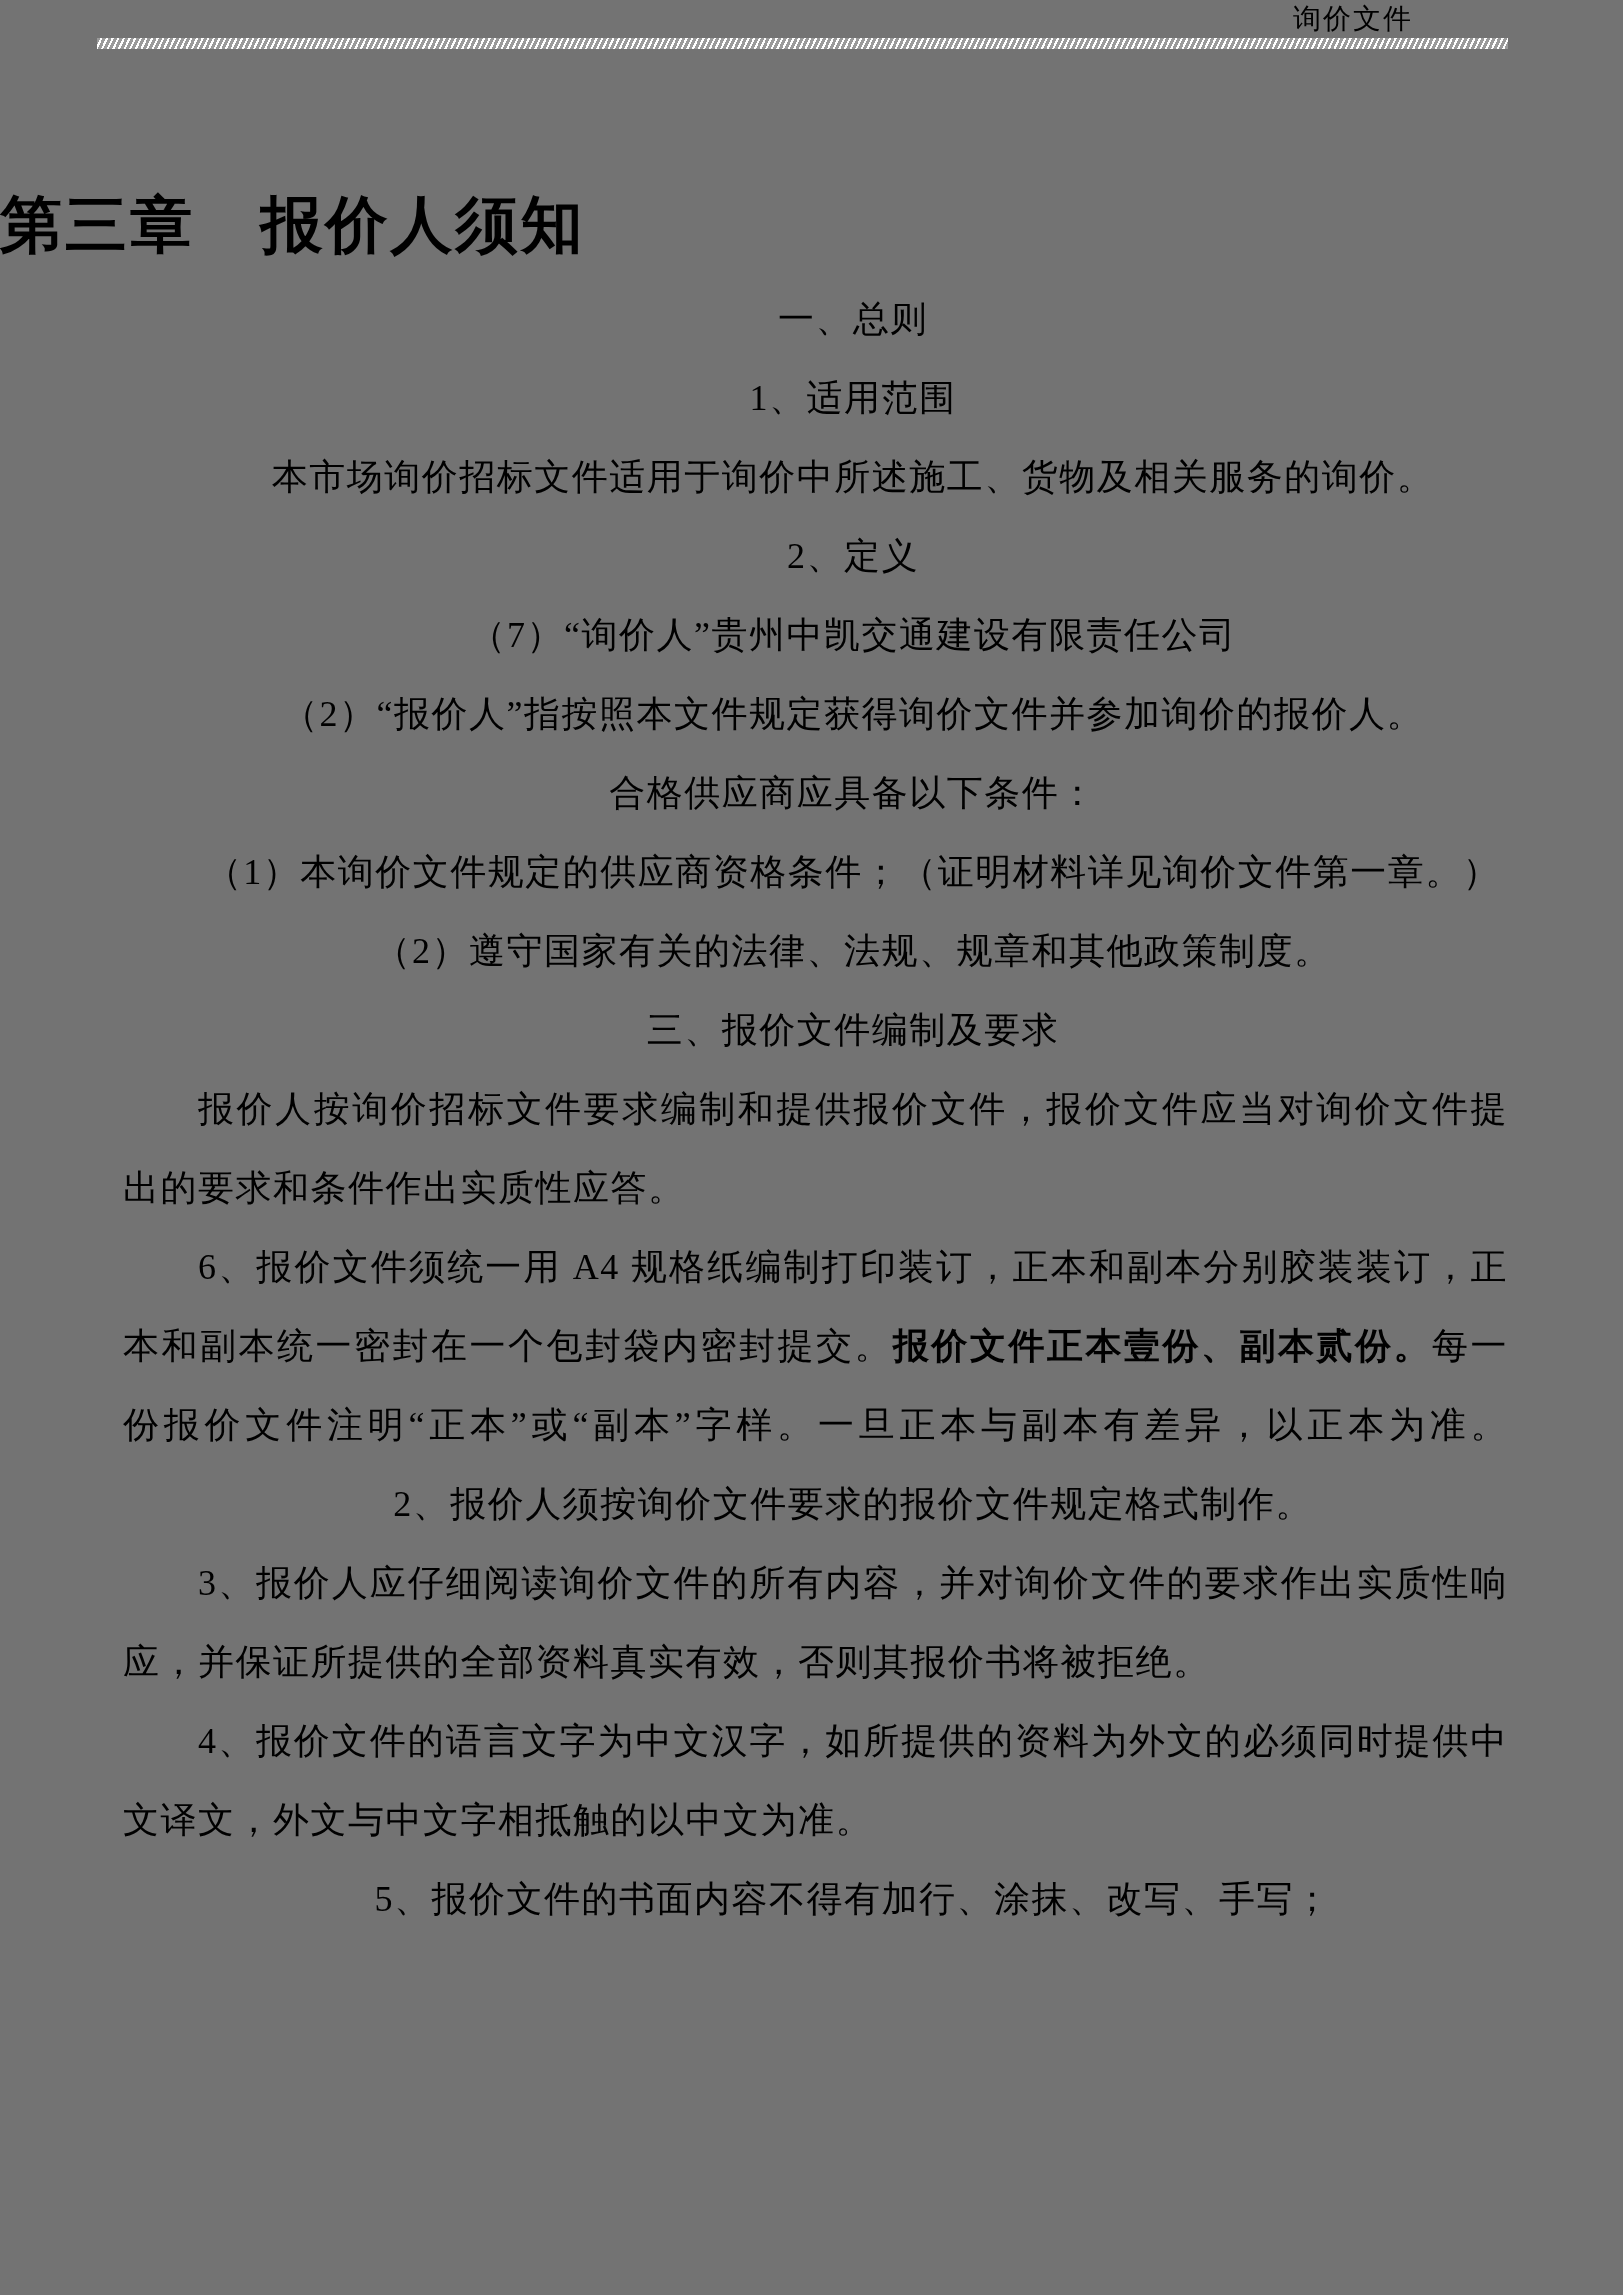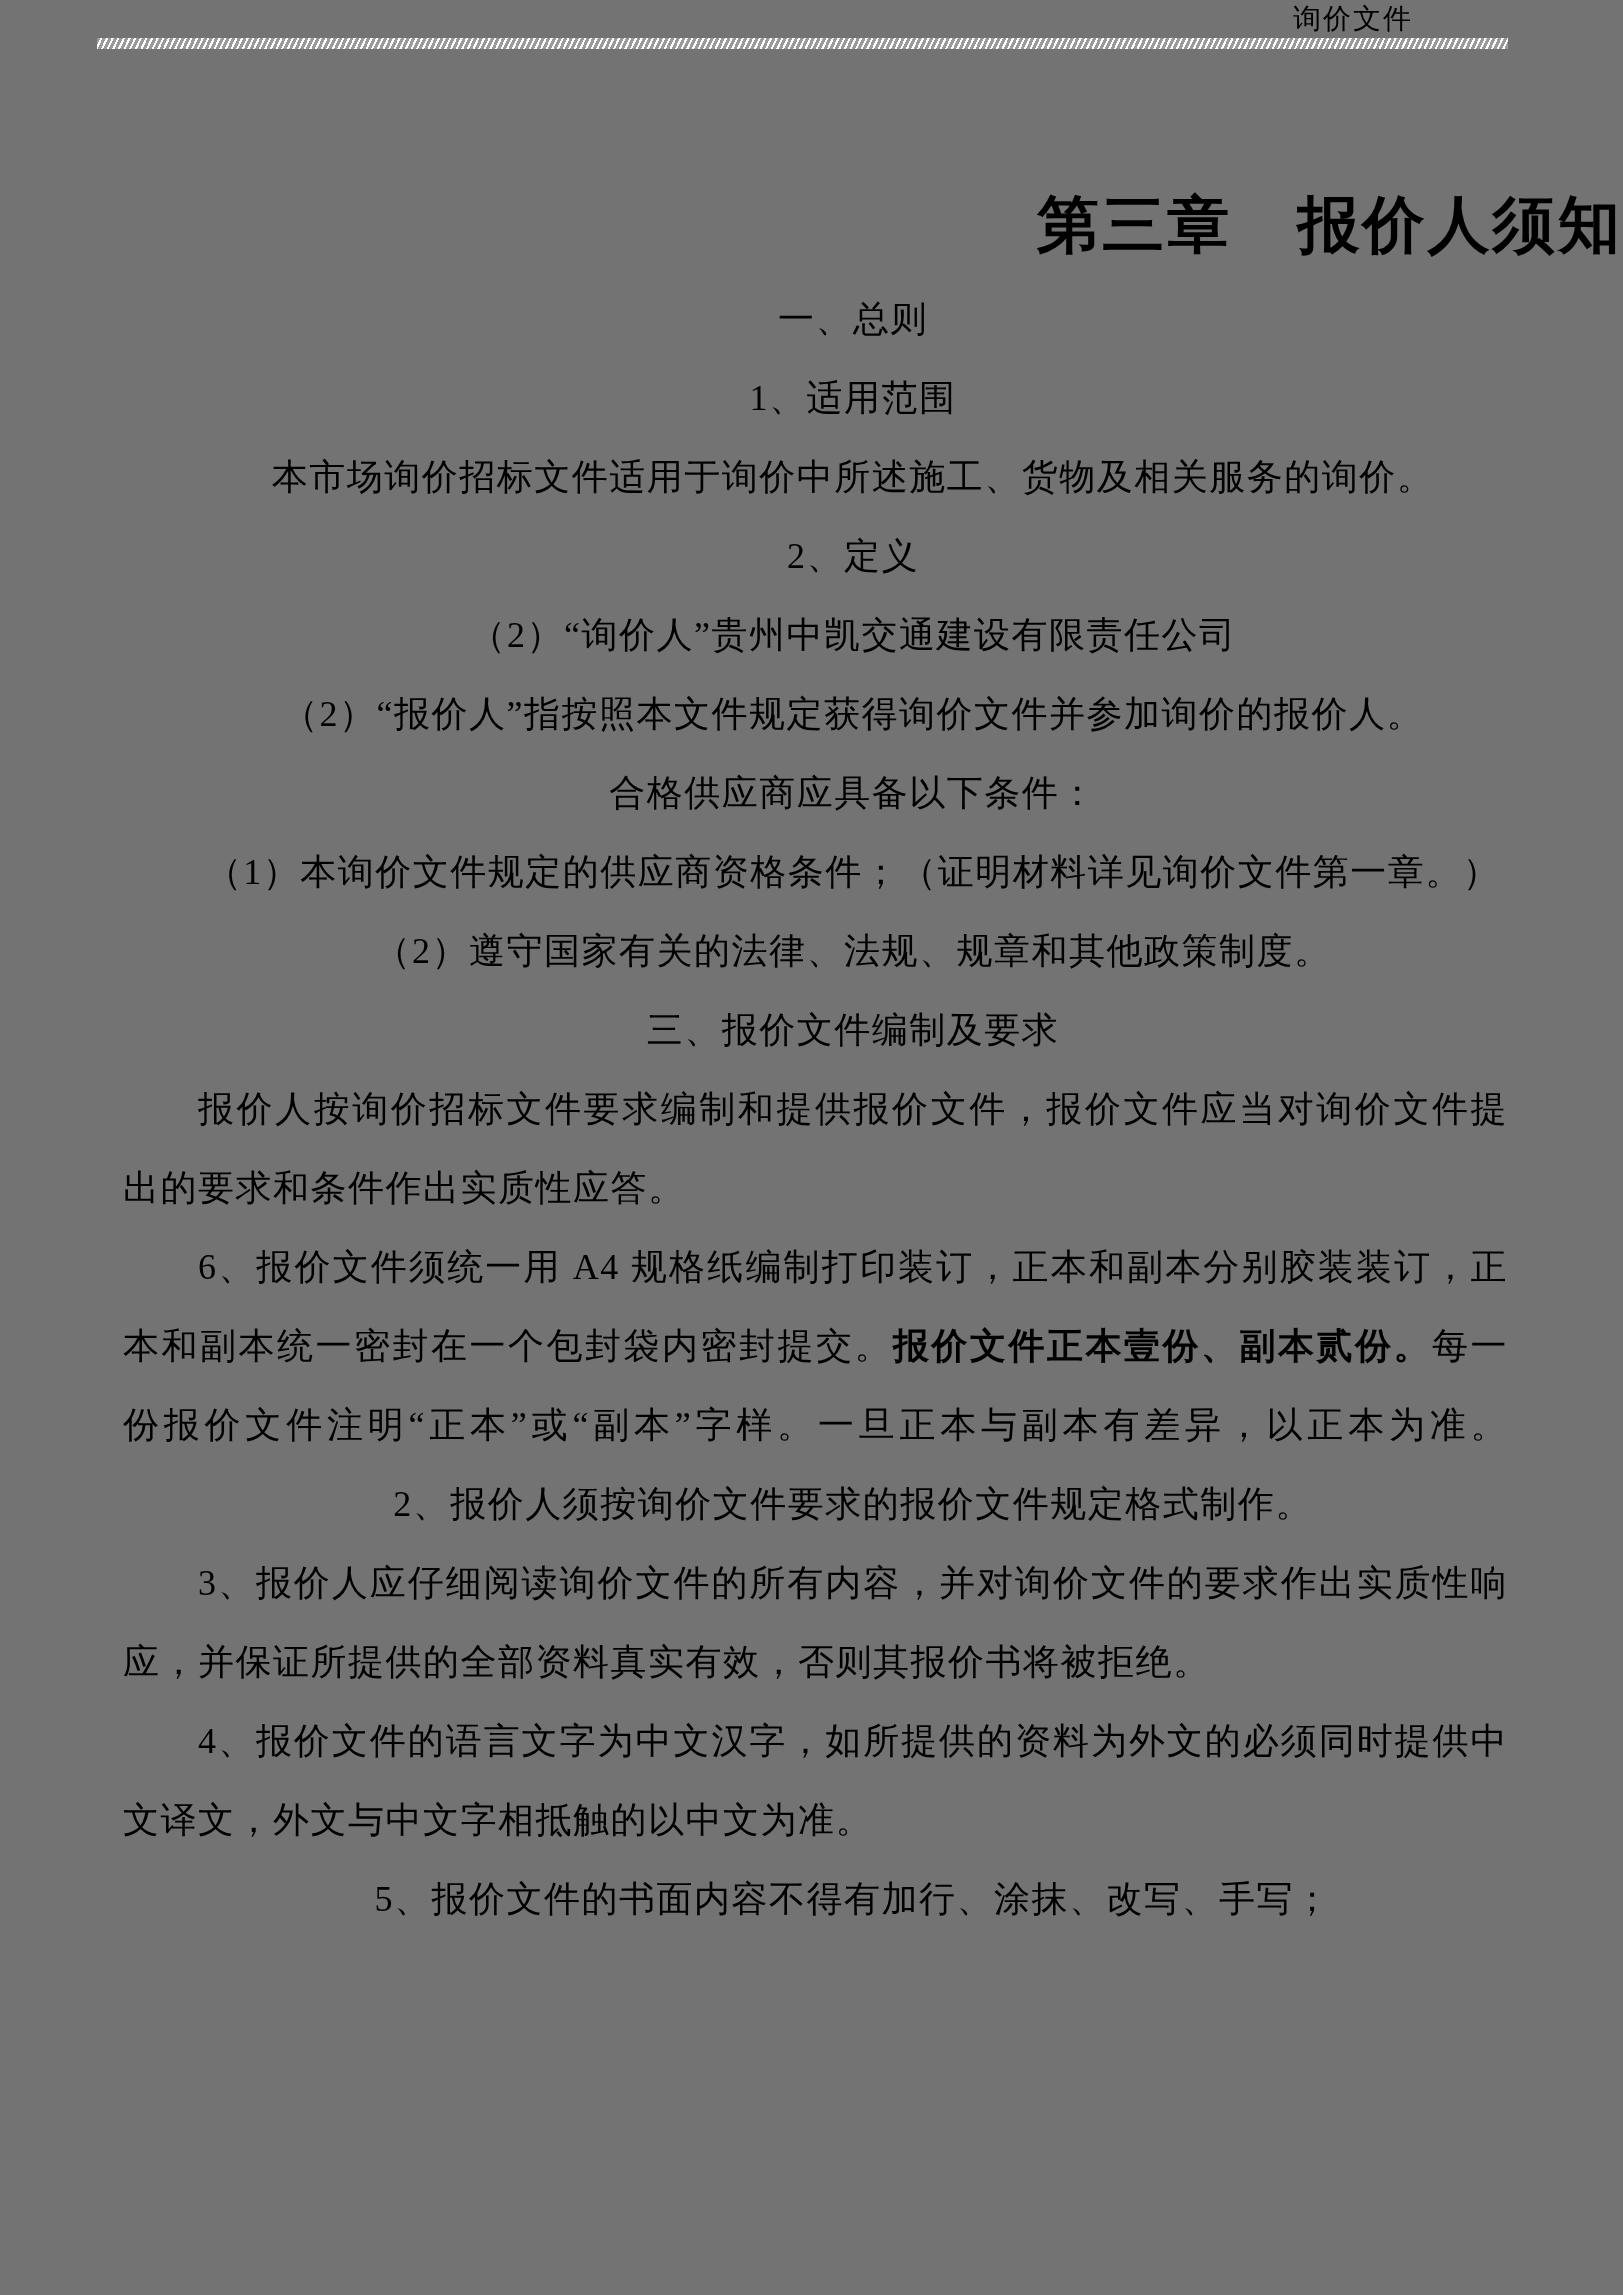--- a/index.html
+++ b/index.html
@@ -35,21 +35,21 @@
     background: repeating-linear-gradient(115deg, #9a9a9a 0 3.1px, #ffffff 3.1px 5.1px);
   }
   .chapter-title {
     position: absolute;
     left: 0;
     top: 174px;
     width: 100%;
     height: 102px;
     line-height: 102px;
     margin: 0;
-    text-align: right;
+    text-align: left;
     font-size: 62px;
     font-weight: bold;
     letter-spacing: 3.1px;
     white-space: nowrap;
   }
   .doc-body {
     position: absolute;
     left: 123px;
     top: 280px;
     width: 1385px;
@@ -87,21 +87,21 @@
 
   <div class="header-rule"></div>
 
   <h1 class="chapter-title">第三章　报价人须知</h1>
 
   <div class="doc-body">
       <div class="line indent"><span class="run">一、总则</span></div>
       <div class="line indent"><span class="run">1、适用范围</span></div>
       <div class="line indent"><span class="run">本市场询价招标文件适用于询价中所述施工、货物及相关服务的询价。</span></div>
       <div class="line indent"><span class="run">2、定义</span></div>
-      <div class="line indent"><span class="run">（2）“询价人”贵州中凯交通建设有限责任公司</span></div>
+      <div class="line indent"><span class="run">（7）“询价人”贵州中凯交通建设有限责任公司</span></div>
       <div class="line indent"><span class="run">（2）“报价人”指按照本文件规定获得询价文件并参加询价的报价人。</span></div>
       <div class="line indent"><span class="run">合格供应商应具备以下条件：</span></div>
       <div class="line indent"><span class="run">（1）本询价文件规定的供应商资格条件；（证明材料详见询价文件第一章。）</span></div>
       <div class="line indent"><span class="run">（2）遵守国家有关的法律、法规、规章和其他政策制度。</span></div>
       <div class="line indent"><span class="run">三、报价文件编制及要求</span></div>
       <div class="line indent justify"><span class="run">报价人按询价招标文件要求编制和提供报价文件，报价文件应当对询价文件提</span></div>
       <div class="line"><span class="run">出的要求和条件作出实质性应答。</span></div>
       <div class="line indent justify"><span class="run">6、报价文件须统一用 A4 规格纸编制打印装订，正本和副本分别胶装装订，正</span></div>
       <div class="line justify"><span class="run">本和副本统一密封在一个包封袋内密封提交。</span><span class="run bold">报价文件正本壹份、副本贰份。</span><span class="run">每一</span></div>
       <div class="line justify"><span class="run">份报价文件注明“正本”或“副本”字样。一旦正本与副本有差异，以正本为准。</span></div>

